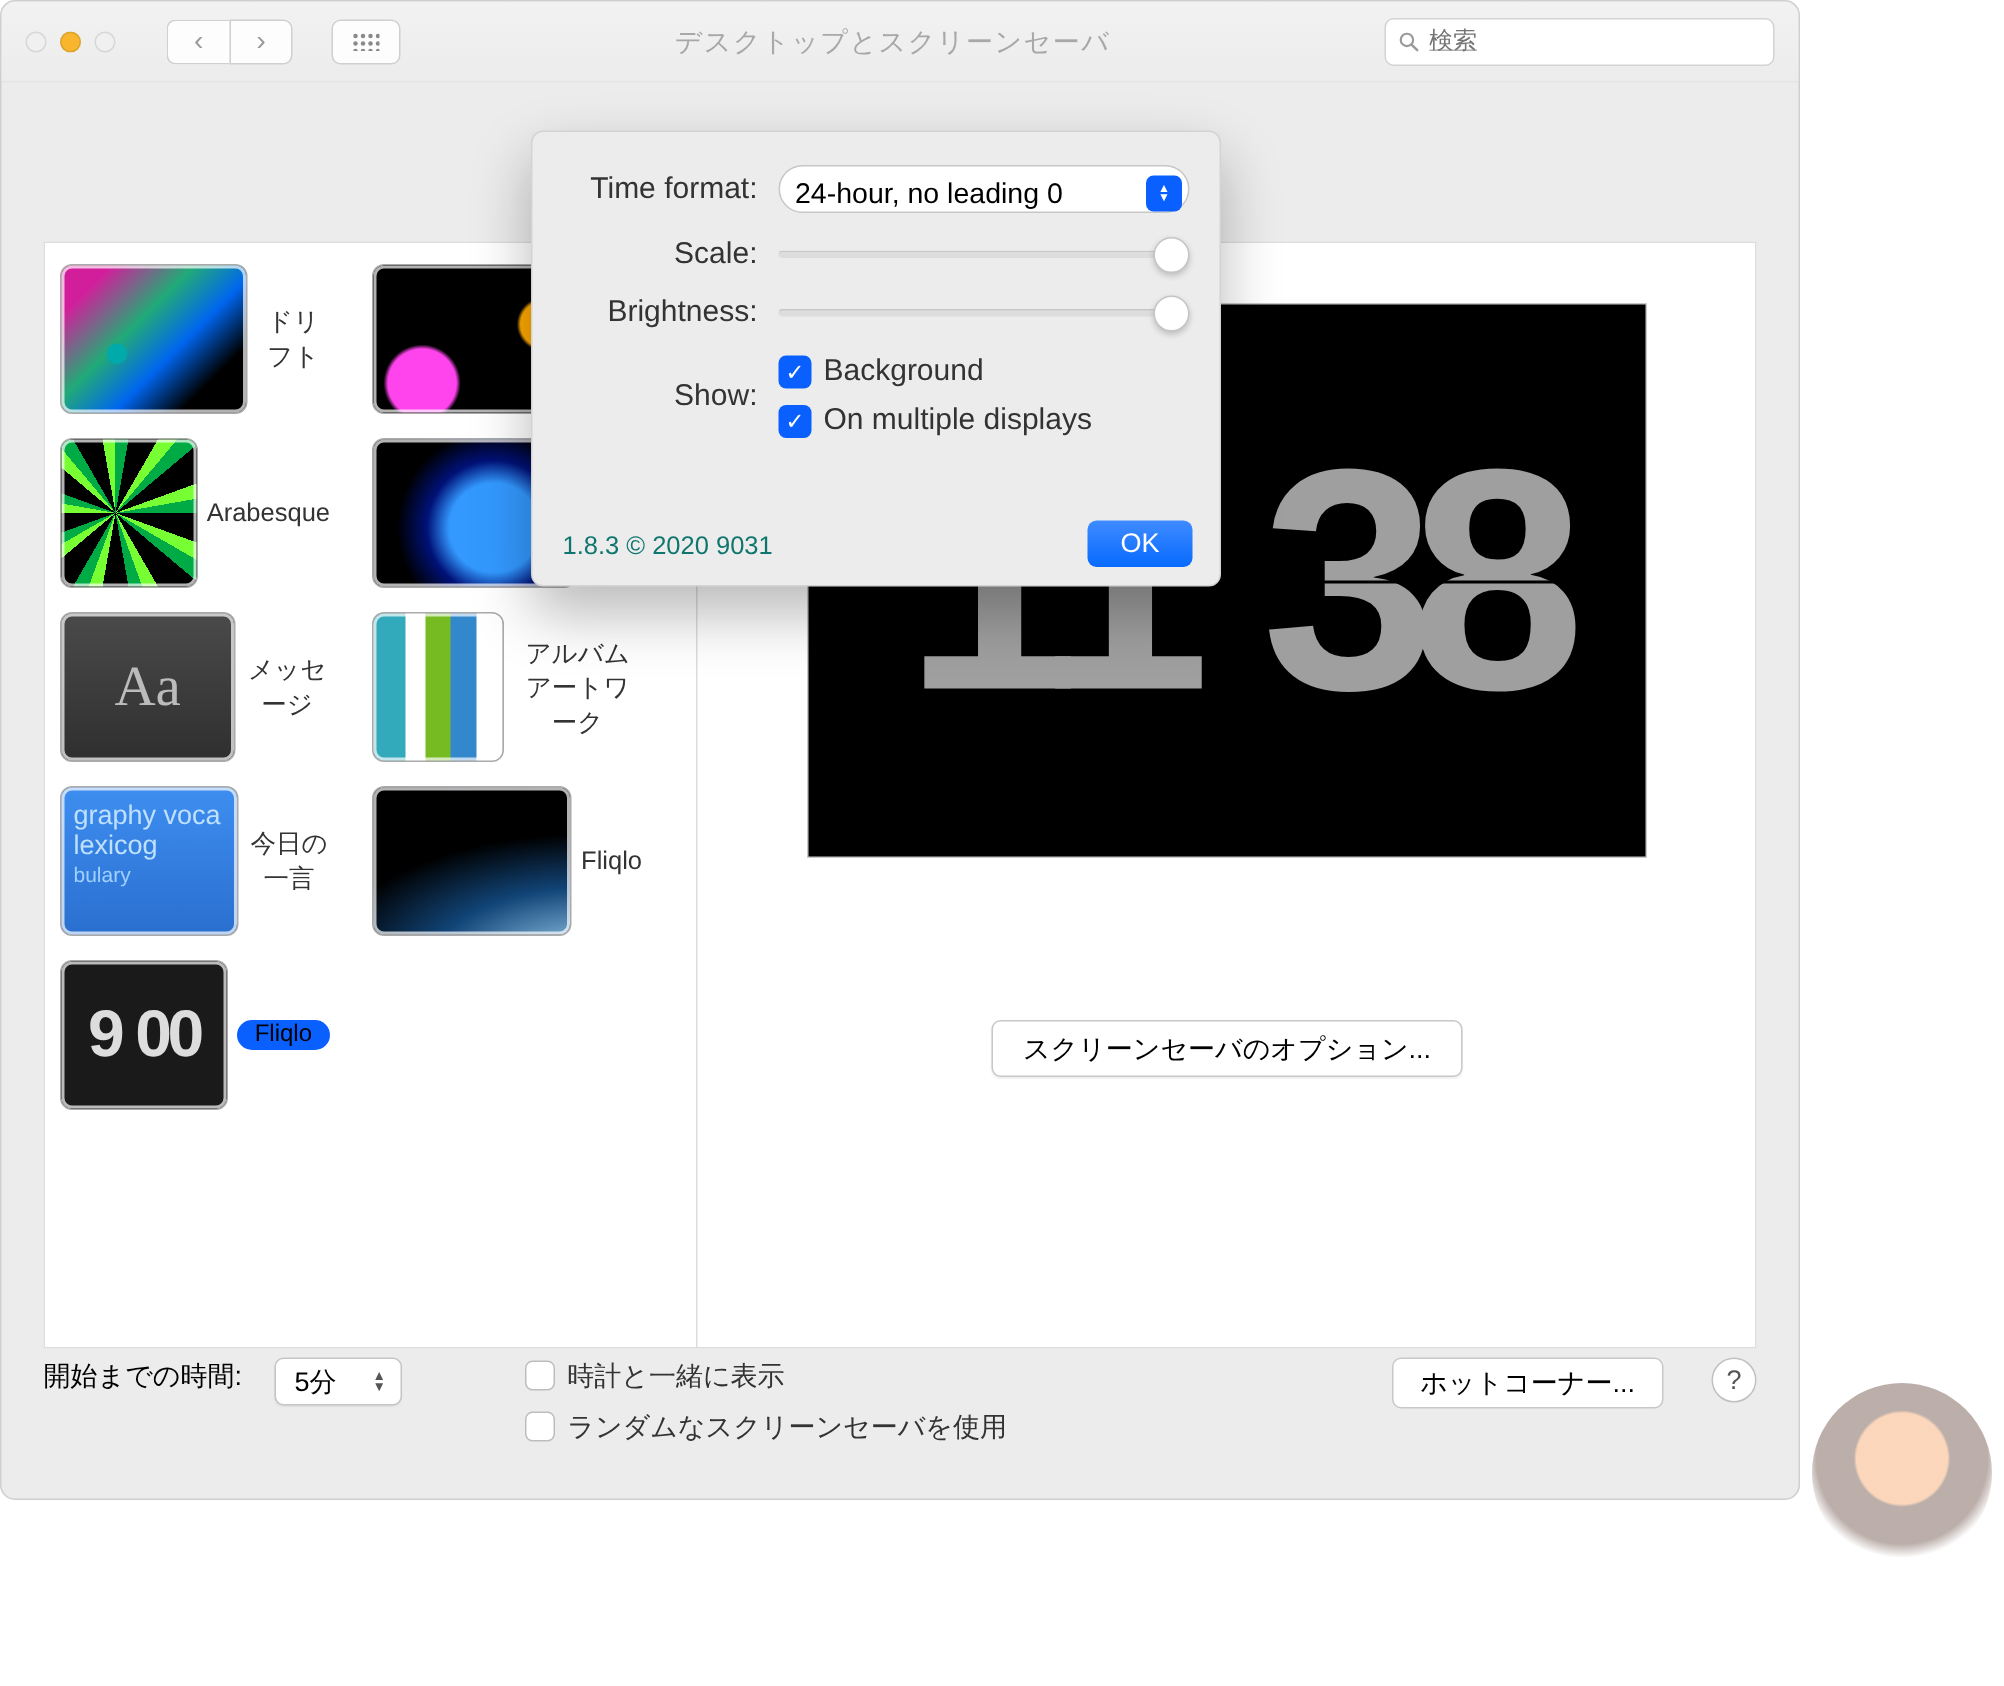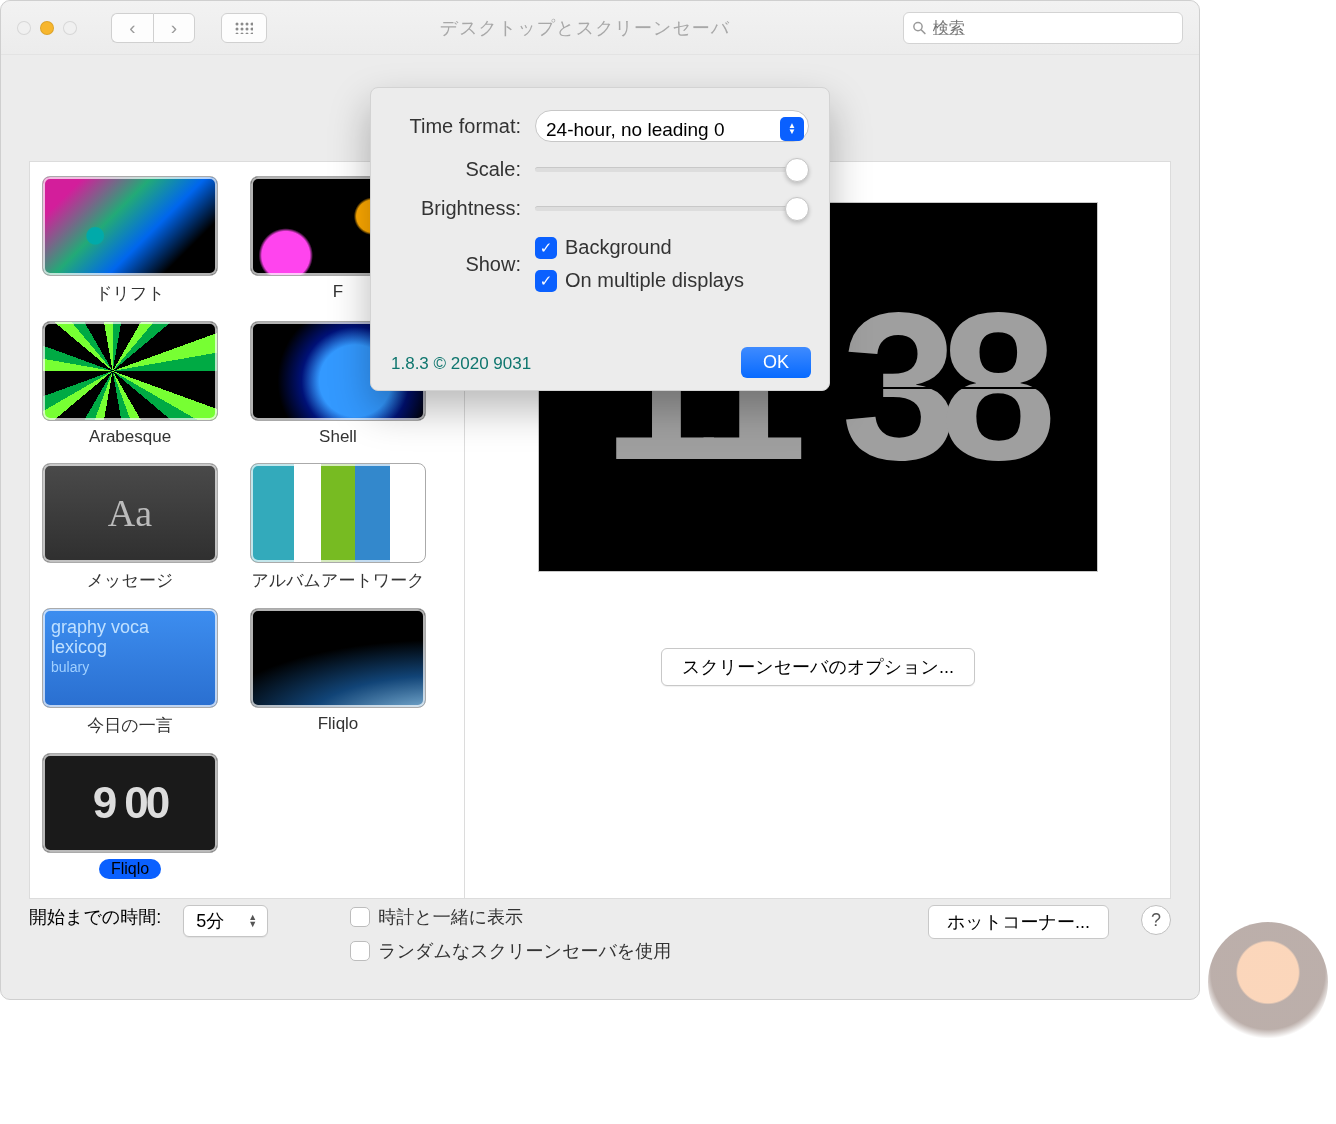--- a/index.html
+++ b/index.html
@@ -10,50 +10,50 @@
   .traffic { display:flex; gap:9px; }
   .tl { width:14px; height:14px; border-radius:50%; border:1px solid rgba(0,0,0,0.1);}
   .tl.r{background:#f0f0f0;} .tl.y{background:#f7b62d;} .tl.g{background:#f0f0f0;}
   .nav { display:flex; margin-left:20px;}
   .navbtn { width:42px; height:30px; background:#fdfdfd; border:1px solid #d0d0d0; display:flex; align-items:center; justify-content:center; color:#9a9a9a; font-size:19px;}
   .navbtn:first-child{border-radius:6px 0 0 6px; border-right:none;}
   .navbtn:last-child{border-radius:0 6px 6px 0;}
   .gridbtn{ width:46px; height:30px; background:#fdfdfd; border:1px solid #d0d0d0; border-radius:6px; margin-left:12px; display:flex; align-items:center; justify-content:center;}
   .gridbtn svg{width:18px;height:12px;}
   .wintitle { flex:1; text-align:center; color:#a8a8a8; font-size:18px; letter-spacing:1px;}
-  .search { width:280px; height:32px; background:#fff; border:1px solid #d3d3d3; border-radius:6px; display:flex; align-items:center; padding:0 8px; color:#b0b0b0; gap:6px;text-decoration:underline;}
+  .search { width:260px; height:32px; background:#fff; border:1px solid #d3d3d3; border-radius:6px; display:flex; align-items:center; padding:0 8px; color:#b0b0b0; gap:6px;text-decoration:underline;}
   .search svg{width:16px;height:16px;}
   .search input{border:none;outline:none;font-size:16px;color:#666;width:100%;background:transparent;}
 
   .content { position:absolute; left:28px; top:160px; right:28px; bottom:100px; background:#fff; border:1px solid #dcdcdc; }
   .leftpane { position:absolute; left:0; top:0; width:435px; bottom:0; border-right:1px solid #dcdcdc; padding:14px 10px; overflow:hidden;}
   .thumbs { display:flex; flex-wrap:wrap; gap:16px 28px; }
-  .cell { width:180px; display:flex; flex-direction:column; align-items:center; gap:6px;}
+  .cell { width:180px; display:flex; flex-direction:row; align-items:center; gap:6px;}
   .thumb { width:176px; height:100px; border-radius:8px; border:1px solid #aaa; background:#222; position:relative; overflow:hidden; box-shadow: inset 0 0 0 2px rgba(255,255,255,0.7);}
   .cell .label { font-size:17px; color:#333; text-align:center;}
   .cell .label.selected { background:#0a60ff; color:#000000; border-radius:10px; padding:1px 12px; font-size:16px;}
 
   .rightpane { position:absolute; left:436px; right:0; top:0; bottom:0; padding:40px 30px 20px 30px; display:flex; flex-direction:column; align-items:center;}
   .preview { width:560px; height:370px; background:#000; border:1px solid #c8c8c8; display:flex; align-items:center; justify-content:center; gap:24px;}
   .flip { width:220px; height:280px; display:flex; align-items:center; justify-content:center; position:relative;}
   .flip span{ font-size:210px; font-weight:700; color:#9f9f9f; font-family: "Helvetica Neue", Arial; letter-spacing:-18px;}
   .flip::after{content:"";position:absolute;left:-6px;right:-6px;top:50%;height:2px;background:#000;}
-  .optbtn { margin-top:76px; background:#fff; border:1px solid #c8c8c8; border-radius:6px; padding:6px 20px; font-size:18px; box-shadow:0 1px 1px rgba(0,0,0,0.06);}
+  .optbtn { margin-top:108px; background:#fff; border:1px solid #c8c8c8; border-radius:6px; padding:6px 20px; font-size:18px; box-shadow:0 1px 1px rgba(0,0,0,0.06);}
 
   .bottombar { position:absolute; left:28px; right:28px; bottom:22px; height:78px; display:flex; align-items:flex-start; gap:22px; padding-top:6px;}
   .bottombar .lbl{font-size:18px;color:#000000;}
   .combo { background:#fff; border:1px solid #c5c5c5; border-radius:6px; padding:3px 10px 3px 12px; font-size:18px; display:flex; align-items:center; gap:24px; height:32px; box-shadow:0 1px 1px rgba(0,0,0,.06);}
   .stepper{display:flex;flex-direction:column;font-size:9px;color:#555;line-height:7px;}
   .chkrow{display:flex;align-items:center;gap:8px;font-size:18px;color:#333;}
   .chkbox{width:20px;height:20px;border:1px solid #bdbdbd;border-radius:5px;background:#fff;}
   .hotbtn{ margin-left:auto; background:#fff; border:1px solid #c8c8c8; border-radius:6px; padding:4px 18px; font-size:18px;}
   .help{width:30px;height:30px;border:1px solid #c0c0c0;border-radius:50%;background:#fff;display:flex;align-items:center;justify-content:center;font-size:18px;color:#555;margin-left:10px;}
 
   
-  .popover { position:absolute; left:369px; top:86px; width:460px; height:304px; background:#ececec; border:1px solid #d3d3d3; border-radius:8px; box-shadow: 0 18px 40px rgba(0,0,0,0.28); padding:22px 20px 14px 20px;}
+  .popover { position:absolute; left:353px; top:86px; width:460px; height:304px; background:#ececec; border:1px solid #d3d3d3; border-radius:8px; box-shadow: 0 18px 40px rgba(0,0,0,0.28); padding:22px 20px 14px 20px;}
   .prow{ display:flex; align-items:center; margin-bottom:16px; gap:14px;}
   .prow .plabel{ width:130px; text-align:right; font-size:20px; color:#333;}
   .dropdown{ flex:1; height:32px; background:#fff; border:1px solid #c7c7c7; border-radius:16px; display:flex; align-items:flex-end; padding:12px 4px 0 10px; font-size:19px; justify-content:space-between;}
   .ddarrow{ width:24px; height:24px; background:#0a60ff; border-radius:5px; display:flex; flex-direction:column; align-items:center; justify-content:center; color:#fff; font-size:8px; line-height:6px;}
   .slider{ flex:1; height:22px; position:relative; display:flex; align-items:center;}
   .track{ position:absolute; left:0; right:0; height:5px; background:#ddd; border-radius:3px; border-top:1px solid #c8c8c8;}
   .knob{ position:absolute; right:0; width:24px; height:24px; background:#fff; border:1px solid #c5c5c5; border-radius:50%; box-shadow:0 2px 4px rgba(0,0,0,0.2);}
   .pchk{ width:22px; height:22px; border-radius:5px; background:#0a60ff; display:flex; align-items:center; justify-content:center; color:#fff; font-size:15px;}
   .ver{ position:absolute; left:20px; bottom:16px; font-size:17px; color:#0f766e;}
   .okbtn{ position:absolute; right:18px; bottom:12px; background:linear-gradient(#3f8bff,#076aff); color:#fff; border:none; border-radius:6px; padding:5px 22px; font-size:18px;}

